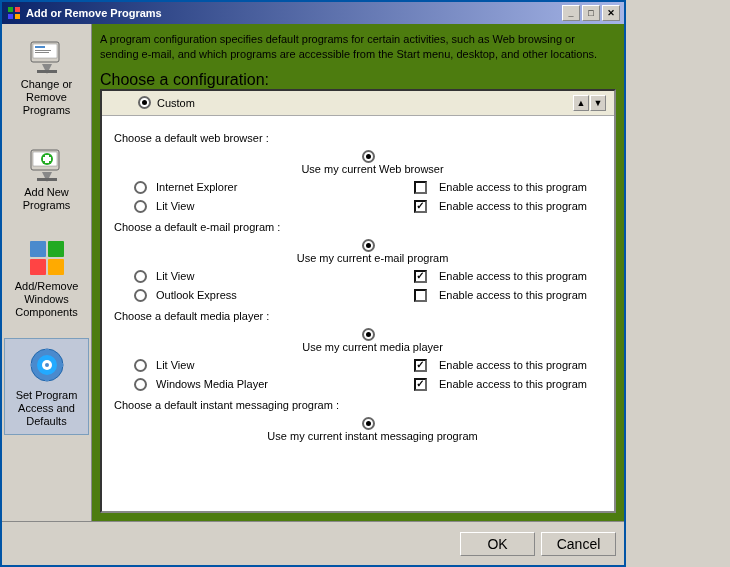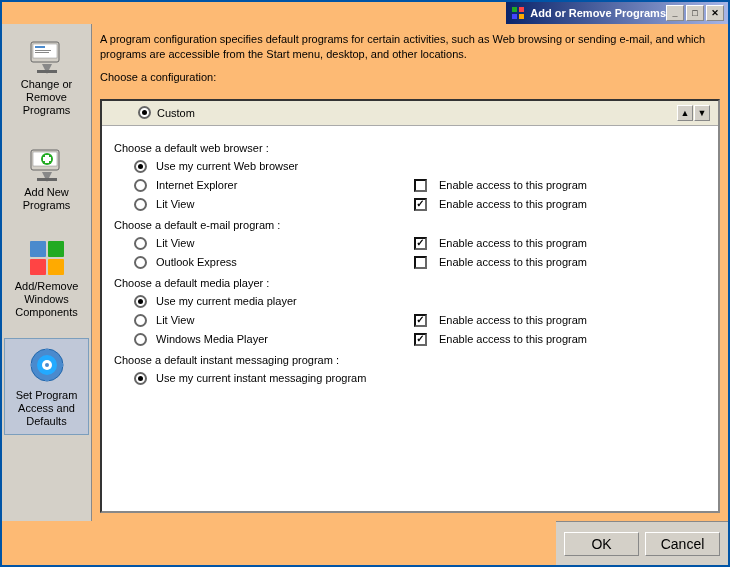--- a/index.html
+++ b/index.html
@@ -6,27 +6,26 @@
     body {
       font-family: 'Tahoma', 'Arial', sans-serif;
       font-size: 11px;
       background: #d4d0c8;
       width: 730px;
       height: 567px;
       overflow: hidden;
     }
 
     .window {
-      width: 730px;
+      width: 626px;
       height: 567px;
       border: 2px solid #0054a6;
-      background: #fdba74;
+      background: #4d7c0f;
       display: flex;
       flex-direction: column;
-      align-items: flex-end;
     }
 
     .title-bar {
       background: linear-gradient(to right, #0a246a, #a6b5e7);
       height: 22px;
       display: flex;
       align-items: center;
       padding: 0 4px;
       color: white;
       font-size: 11px;
@@ -126,22 +125,22 @@
     }
 
     .description-text {
       font-size: 11px;
       color: #000;
       margin-bottom: 8px;
       line-height: 1.4;
     }
 
     .config-label {
-      font-size: 11px;
-      margin-bottom: 16px;
+      font-size: 16px;
+      margin-bottom: 0;
       color: #000;
     }
 
     .config-panel {
       flex: 1;
       border: 2px inset #888;
       background: #fff;
       overflow: hidden;
       display: flex;
       flex-direction: column;
@@ -241,20 +240,21 @@
       margin-top: 8px;
       margin-bottom: 6px;
       color: #000;
     }
 
     .option-row {
       display: flex;
       align-items: center;
       margin-bottom: 6px;
       padding-left: 20px;
+      flex-direction: column;
     }
 
     .option-row label {
       font-size: 11px;
       color: #000;
       margin-left: 6px;
       cursor: pointer;
     }
 
     .option-row-with-checkbox {
@@ -460,20 +460,24 @@
                   <div class="checkbox-box checkbox-checked"></div>
                   <label>Enable access to this program</label>
                 </div>
               </div>
             </div>
           </div>
 
           <div>
             <div class="section-title">Choose a default e-mail program :</div>
 
+            <div class="option-row">
+              <div class="radio-filled"></div>
+              <label>&nbsp;Use my current e-mail program</label>
+            </div>
 
             <div class="option-row">
               <div class="option-row-with-checkbox">
                 <div class="option-left">
                   <div class="radio-empty"></div>
                   <label>&nbsp;Lit View</label>
                 </div>
                 <div class="option-right">
                   <div class="checkbox-box checkbox-checked"></div>
                   <label>Enable access to this program</label>

